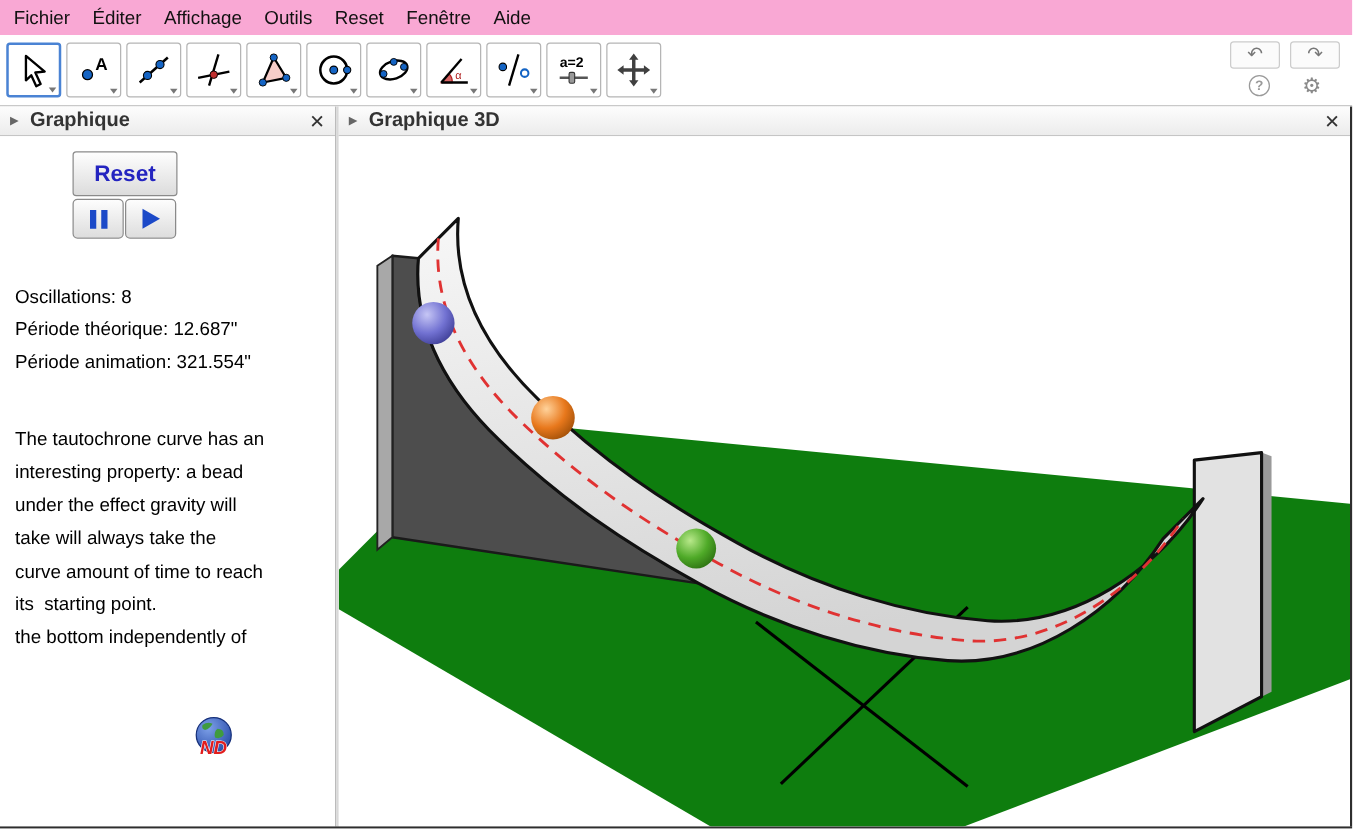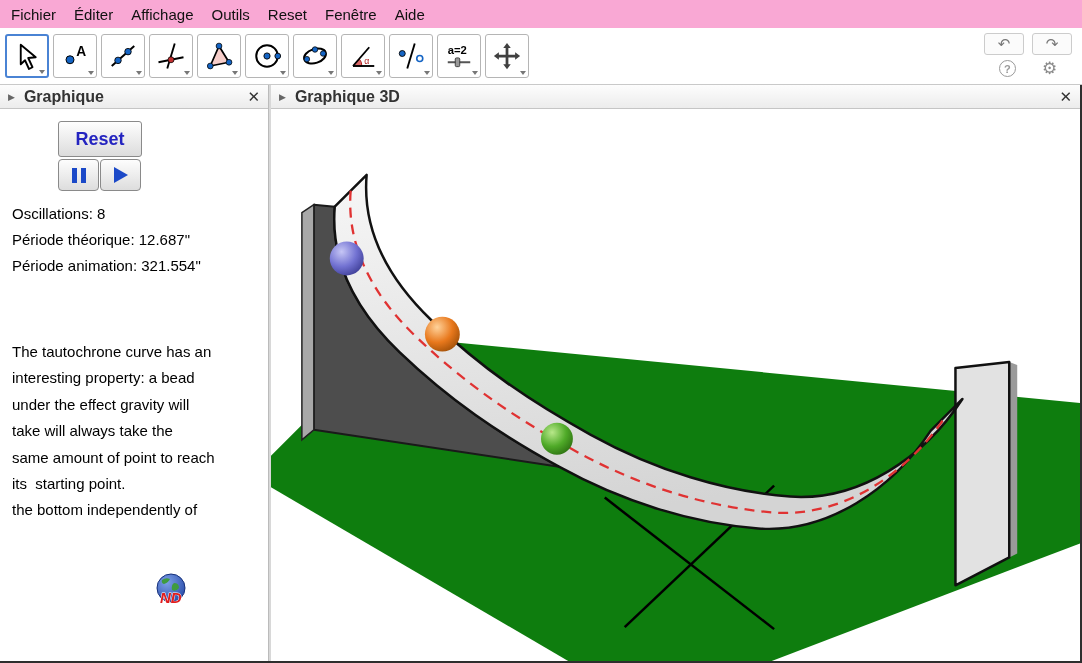--- a/index.html
+++ b/index.html
@@ -34,21 +34,21 @@
   .panel-body{flex:1;position:relative;background:#fff;overflow:hidden;}
 
   
   .reset-btn{position:absolute;left:58px;top:12px;width:84px;height:36px;border:1px solid #8a8a8a;border-radius:3px;background:linear-gradient(#fefefe,#dcdcdc);font-weight:bold;font-size:18px;color:#2424c0;font-family:inherit;}
   .pp-btn{position:absolute;top:50px;width:41px;height:32px;border:1px solid #8a8a8a;border-radius:4px;background:linear-gradient(#fdfdfd,#dddddd);display:flex;align-items:center;justify-content:center;padding:0;}
   .pp-btn.pause{left:58px;}
   .pp-btn.play{left:100px;}
   .pause-icon{display:flex;gap:4px;}
   .pause-icon i{display:block;width:5px;height:15px;background:#1b49c8;}
   .play-icon{width:0;height:0;border-left:14px solid #1b49c8;border-top:8.5px solid transparent;border-bottom:8.5px solid transparent;}
-  .stats{position:absolute;left:12px;top:92px;font-size:15px;color:#000;line-height:26px;}
+  .stats{position:absolute;left:12px;top:116px;font-size:15px;color:#000;line-height:26px;}
   .desc{position:absolute;left:12px;top:230px;font-size:15px;color:#000;line-height:26.4px;}
   .desc div{white-space:pre;}
   .logo{position:absolute;left:152px;top:462px;}
 
   .scene-svg{display:block;}
 </style>
 </head>
 <body>
 
 <div class="app">
@@ -198,21 +198,21 @@
           <div>Oscillations: 8</div>
           <div>Période théorique: 12.687"</div>
           <div>Période animation: 321.554"</div>
         </div>
 
         <div class="desc">
           <div>The tautochrone curve has an</div>
           <div>interesting property: a bead</div>
           <div>under the effect gravity will</div>
           <div>take will always take the</div>
-          <div>same amount of point to reach</div>
+          <div>curve amount of time to reach</div>
           <div>its  starting point.</div>
           <div>the bottom independently of</div>
         </div>
 
         <svg class="logo" width="38" height="38" viewBox="0 0 38 38">
           <defs>
             <radialGradient id="gGlobe" cx="0.35" cy="0.3" r="0.9">
               <stop offset="0" stop-color="#7da0e8"></stop>
               <stop offset="1" stop-color="#1c3fa0"></stop>
             </radialGradient>

